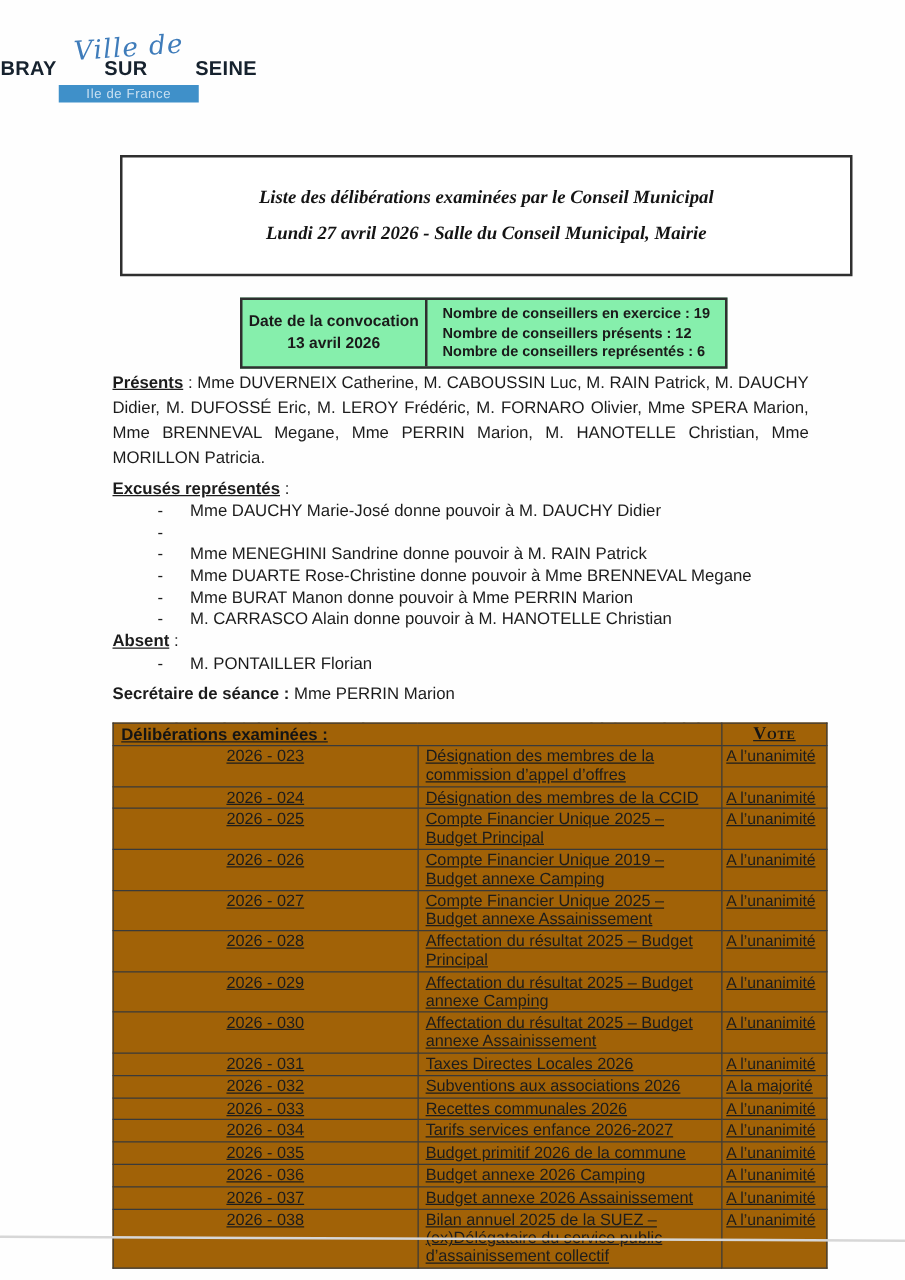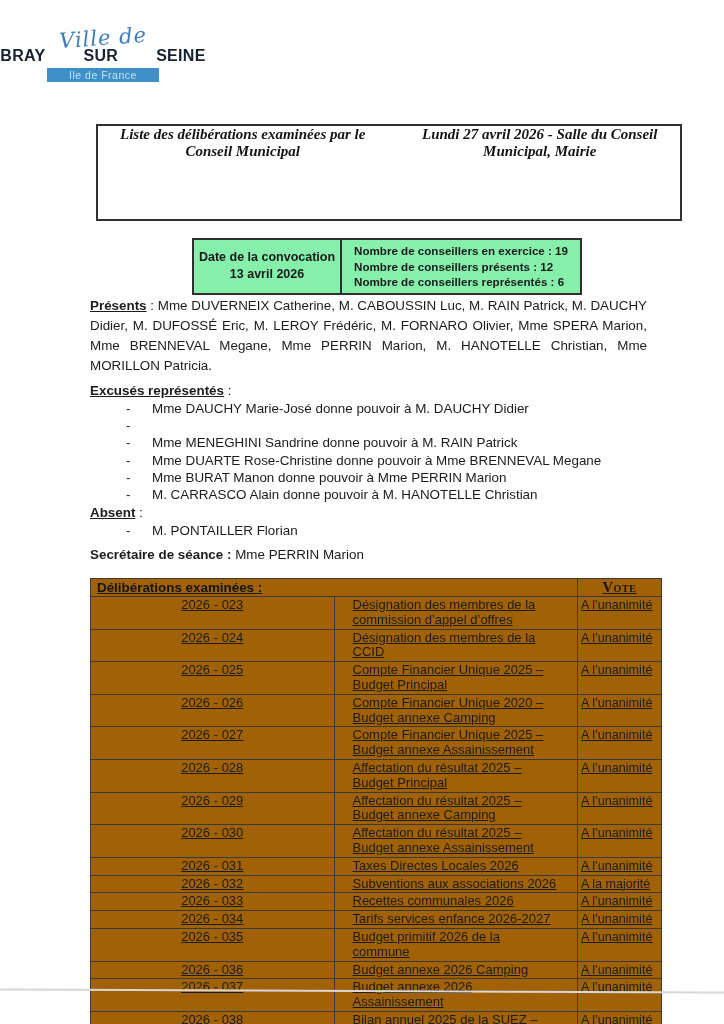--- a/index.html
+++ b/index.html
@@ -24,21 +24,21 @@
   .sq { width:8px; height:8px; display:inline-block; }
   .logo-banner {
     margin:3px auto 0; width:112px; background:#3f90c9; color:#c9e0f1;
     font-size:10.5px; line-height:14px; letter-spacing:.5px;
   }
 
   
   .title-box {
     position:absolute; left:96px; top:124px; width:586px; height:97px;
     border:2px solid #2f2f2f; background:#fff;
-    display:flex; flex-direction:row; justify-content:center; gap:12px;
+    display:flex; flex-direction:column; justify-content:center; gap:12px;
     text-align:center;
     font-family:"Liberation Serif", serif; font-weight:bold; font-style:italic;
     font-size:15px; color:#141414;
   }
 
   
   .convoc {
     position:absolute; left:192px; top:238px; width:390px;
     border:2px solid #2f2f2f; background:#86efac;
     display:flex; font-weight:bold; color:#1a1a1a;
@@ -67,21 +67,21 @@
   table.delibs td, table.delibs th { border:1.6px solid #3a3a3a; vertical-align:top; }
   th.hdr-left {
     text-align:left; font-size:13.4px; padding:1px 6px; color:#141414;
   }
   th.hdr-vote {
     text-align:center; font-family:"Liberation Serif", serif;
     font-variant:small-caps; font-weight:bold; font-size:14.5px;
     letter-spacing:.6px; color:#141414; padding:0;
   }
   td.c-num  { width:120px; text-align:center; font-size:13px; padding:1px 2px; line-height:14.8px; }
-  td.c-desc { font-size:13px; padding:1px 18px; line-height:14.8px; }
+  td.c-desc { font-size:13px; padding:1px 6px; line-height:14.8px; }
   td.c-vote { width:84px; font-size:12.6px; padding:1px 3px; line-height:14.8px; white-space:nowrap; }
 
   
   .scan-line {
     position:absolute; left:-6px; top:990px; width:736px; height:2px;
     background:#d7d7d7; transform:rotate(.25deg);
   }
 </style>
 </head>
 <body>
@@ -175,21 +175,21 @@
             <td class="c-desc">Désignation des membres de la CCID</td>
             <td class="c-vote">A l’unanimité</td>
           </tr>
       <tr>
             <td class="c-num">2026 - 025</td>
             <td class="c-desc">Compte Financier Unique 2025 – Budget Principal</td>
             <td class="c-vote">A l’unanimité</td>
           </tr>
       <tr>
             <td class="c-num">2026 - 026</td>
-            <td class="c-desc">Compte Financier Unique 2020 – Budget annexe Camping</td>
+            <td class="c-desc">Compte Financier Unique 2019 – Budget annexe Camping</td>
             <td class="c-vote">A l’unanimité</td>
           </tr>
       <tr>
             <td class="c-num">2026 - 027</td>
             <td class="c-desc">Compte Financier Unique 2025 – Budget annexe Assainissement</td>
             <td class="c-vote">A l’unanimité</td>
           </tr>
       <tr>
             <td class="c-num">2026 - 028</td>
             <td class="c-desc">Affectation du résultat 2025 – Budget Principal</td>

